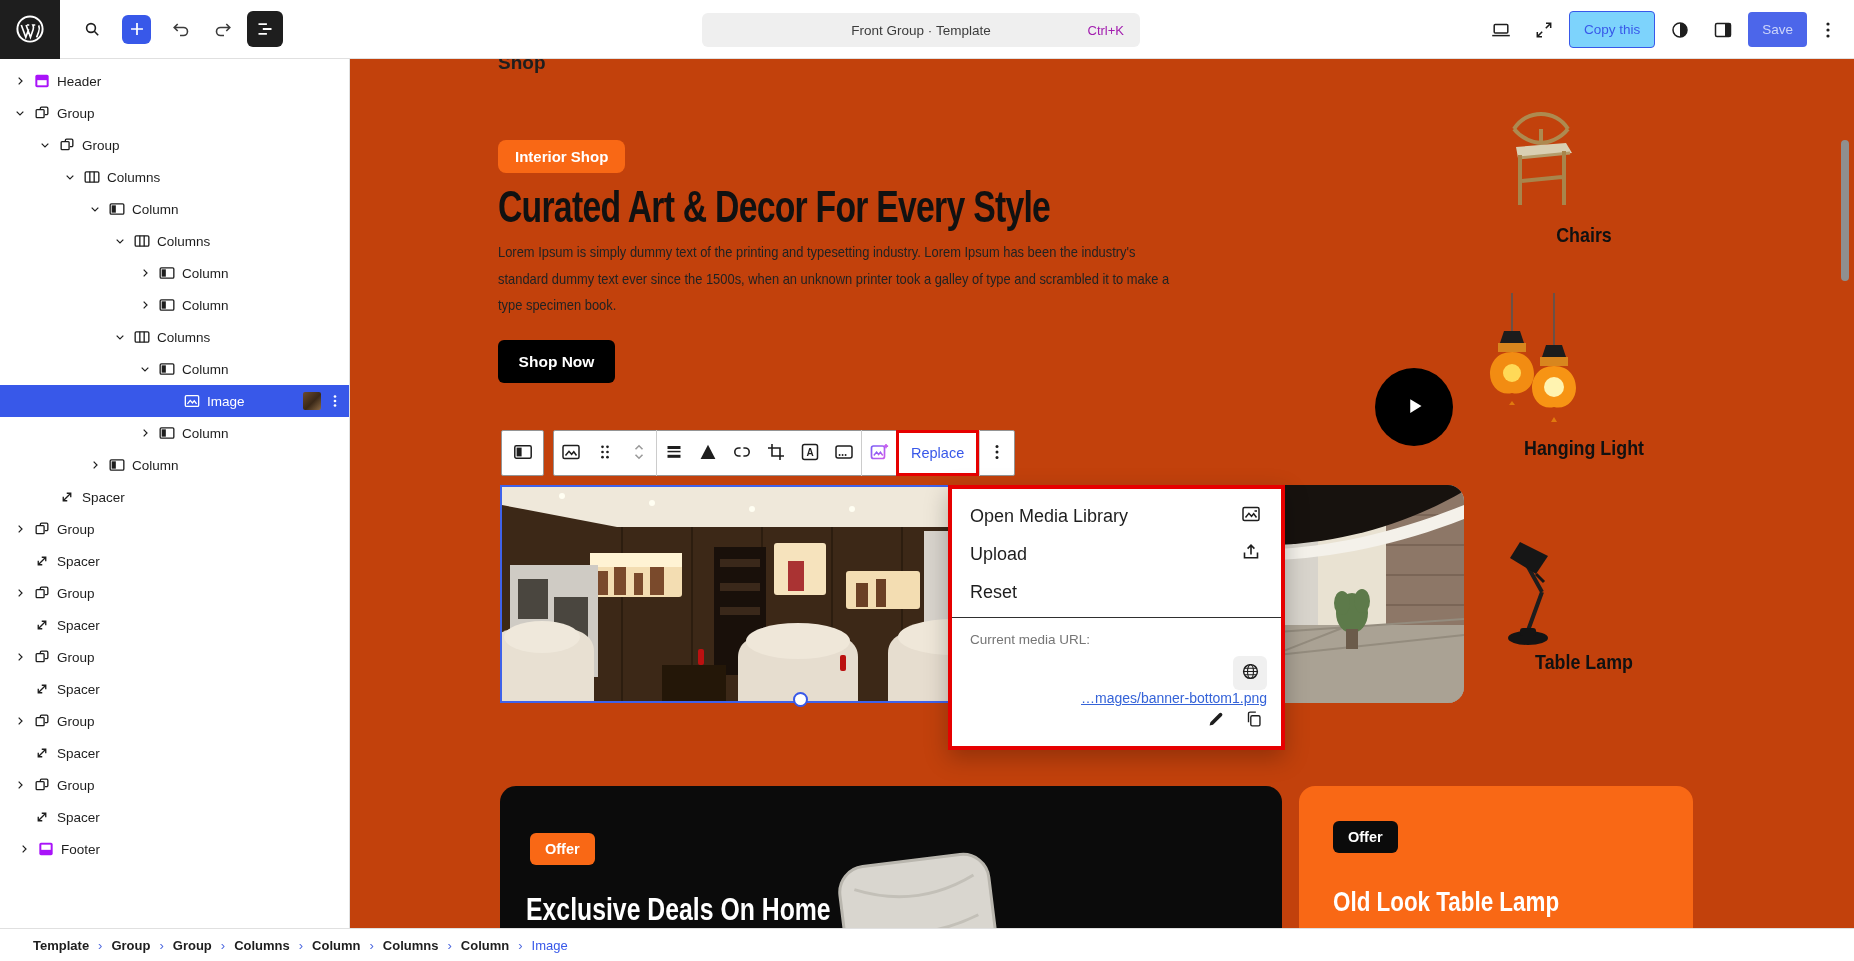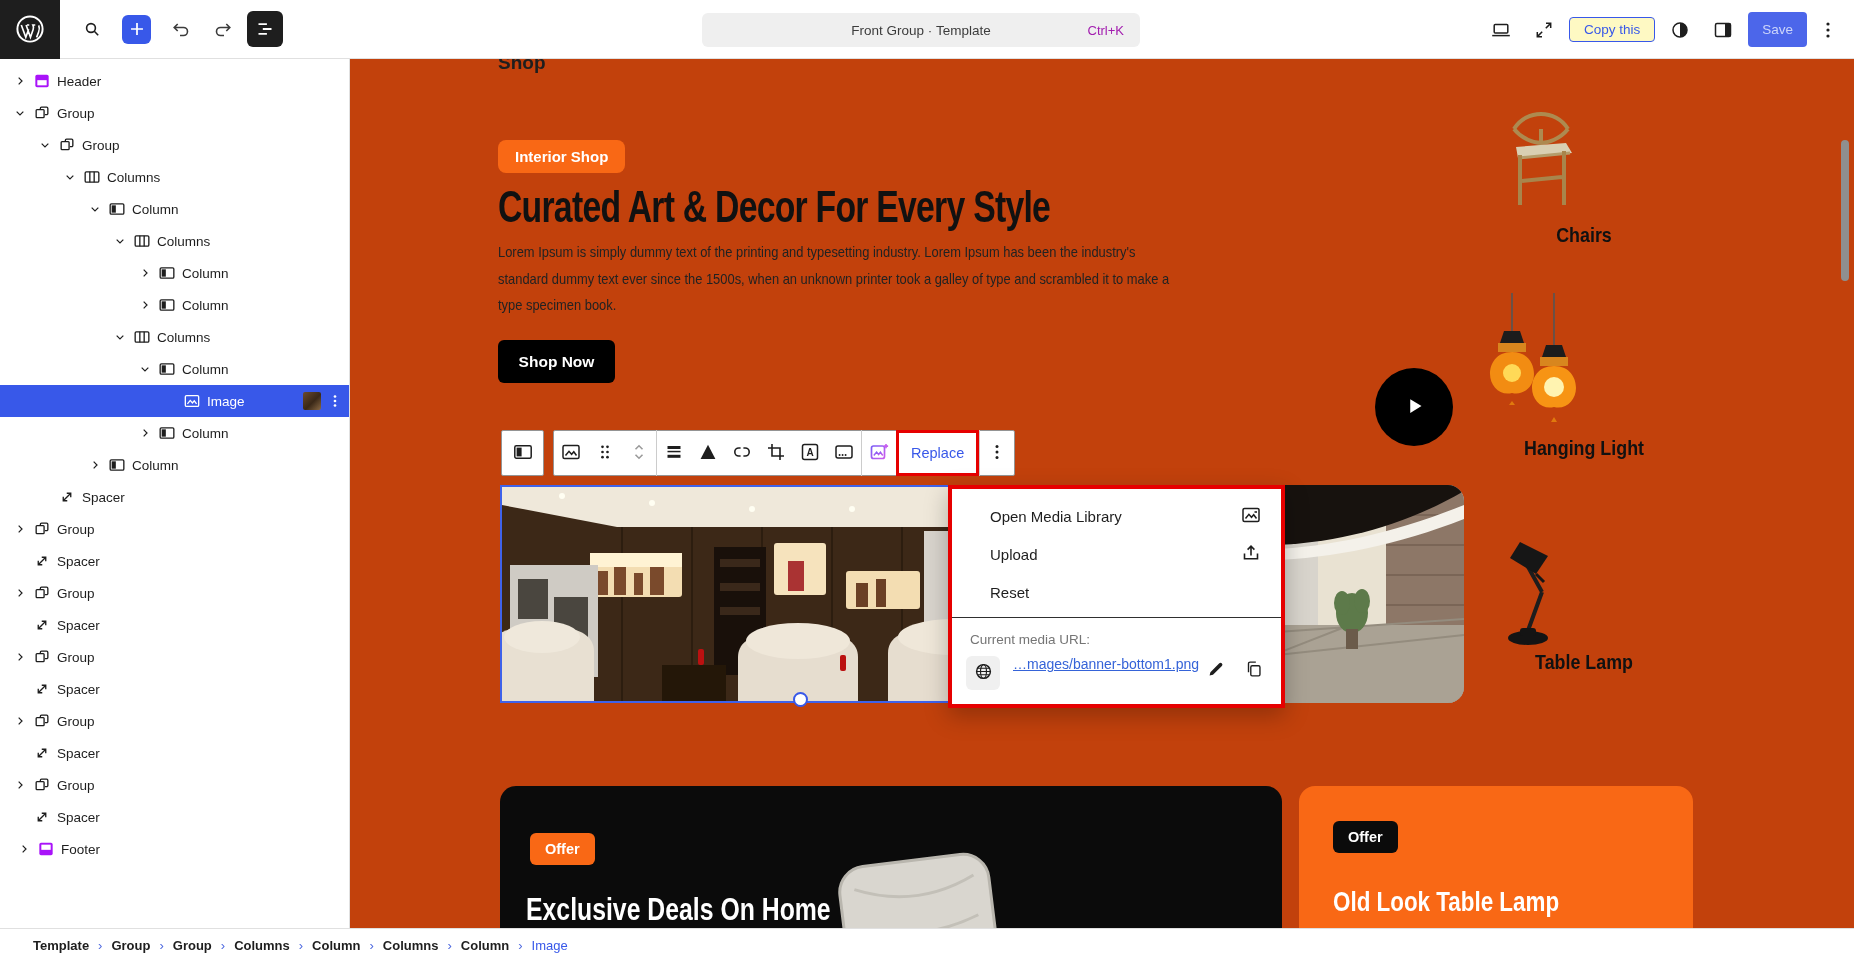--- a/index.html
+++ b/index.html
@@ -14,21 +14,21 @@
   .tb-left { display:flex; align-items:center; gap:6px; padding-left:14px; }
   .icon-btn { width:36px; height:36px; border:none; background:transparent; border-radius:4px;
     display:flex; align-items:center; justify-content:center; cursor:pointer; }
   .add-btn { width:29px; height:29px; background:#3858e9; border-radius:6px; margin:0 6px; }
   .lv-toggle { width:36px; height:36px; background:#1e1e1e; border-radius:6px; }
   .doc-pill { position:absolute; left:702px; top:13px; width:438px; height:34px; background:#efefef;
     border-radius:6px; display:flex; align-items:center; justify-content:center; cursor:pointer; }
   .doc-pill .title { font-size:13.5px; color:#3c3c3c; }
   .doc-pill .shortcut { position:absolute; right:16px; font-size:13px; color:#a21caf; }
   .tb-right { position:absolute; right:12px; top:12px; height:35px; display:flex; align-items:center; gap:7px; }
-  .copy-btn { height:25px; padding:0 14px; background:#fef9c3; border:1px solid #3858e9; color:#3858e9;
+  .copy-btn { height:37px; padding:0 14px; background:#7dd3fc; border:1px solid #3858e9; color:#3858e9;
     border-radius:4px; font-size:13.5px; font-family:inherit; cursor:pointer; }
   .save-btn { height:35px; padding:0 14px; background:#4c66ea; border:none; color:#ccd5fa;
     border-radius:4px; font-size:13.5px; font-family:inherit; cursor:pointer; }
 
   
   .sidebar { position:absolute; left:0; top:59px; width:350px; height:869px; background:#fff;
     border-right:1px solid #e0e0e0; z-index:40; display:flex; flex-direction:column; }
   .sb-tabs { height:46px; display:flex; align-items:stretch; border-bottom:1px solid #eee; position:relative; flex:0 0 auto; }
   .sb-tab { padding:0 16px; display:flex; align-items:center; font-size:13.5px; cursor:pointer; position:relative; color:#1e1e1e; }
   .sb-tab.active { font-weight:600; }
@@ -79,25 +79,25 @@
   .sel-image { position:absolute; left:150px; top:426px; width:567px; height:218px;
     border:2px solid #3f62ea; overflow:hidden; cursor:pointer; }
   .resize-handle { position:absolute; left:443px; top:633px; width:15px; height:15px; border-radius:50%;
     background:#fff; border:2px solid #3858e9; z-index:22; }
   .right-image { position:absolute; left:740px; top:426px; width:374px; height:218px; border-radius:16px;
     overflow:hidden; cursor:pointer; }
 
   
   .drop-menu { position:absolute; left:598px; top:426px; width:337px; background:#fff;
     border:4px solid #e60000; box-shadow:0 8px 22px rgba(0,0,0,.25); z-index:30; padding-top:8px; }
-  .menu-item { height:38px; display:flex; align-items:center; padding:0 18px; font-size:15px; cursor:pointer;margin-left:20px; }
+  .menu-item { height:38px; display:flex; align-items:center; padding:0 18px; font-size:18px; cursor:pointer; }
   .menu-item .mi-icon { margin-left:auto; }
   .menu-sep { height:1px; background:#2f2f2f; margin-top:6px; }
   .url-label { margin:14px 18px 0; font-size:13.5px; color:#757575; }
-  .url-row { margin:9px 14px 14px; display:flex; align-items:flex-start; }
+  .url-row { margin:9px 14px 14px; display:flex; align-items:flex-end;flex-direction:column; }
   .globe-chip { width:34px; height:34px; background:#f0f0f0; border-radius:6px; display:flex;
     align-items:center; justify-content:center; flex:0 0 auto; }
   .url-link { margin-left:13px; font-size:14px; color:#3563d8; text-decoration:underline; white-space:nowrap; cursor:pointer; }
   .url-actions { margin-left:auto; display:flex; align-items:center; gap:12px; }
 
   
   .play-btn { position:absolute; left:1025px; top:309px; width:78px; height:78px; border-radius:50%;
     background:#000; border:none; display:flex; align-items:center; justify-content:center; cursor:pointer; }
   .prod-label { position:absolute; width:200px; text-align:center; font-size:21px; font-weight:700; color:#111;
     transform:scaleX(.85); }

